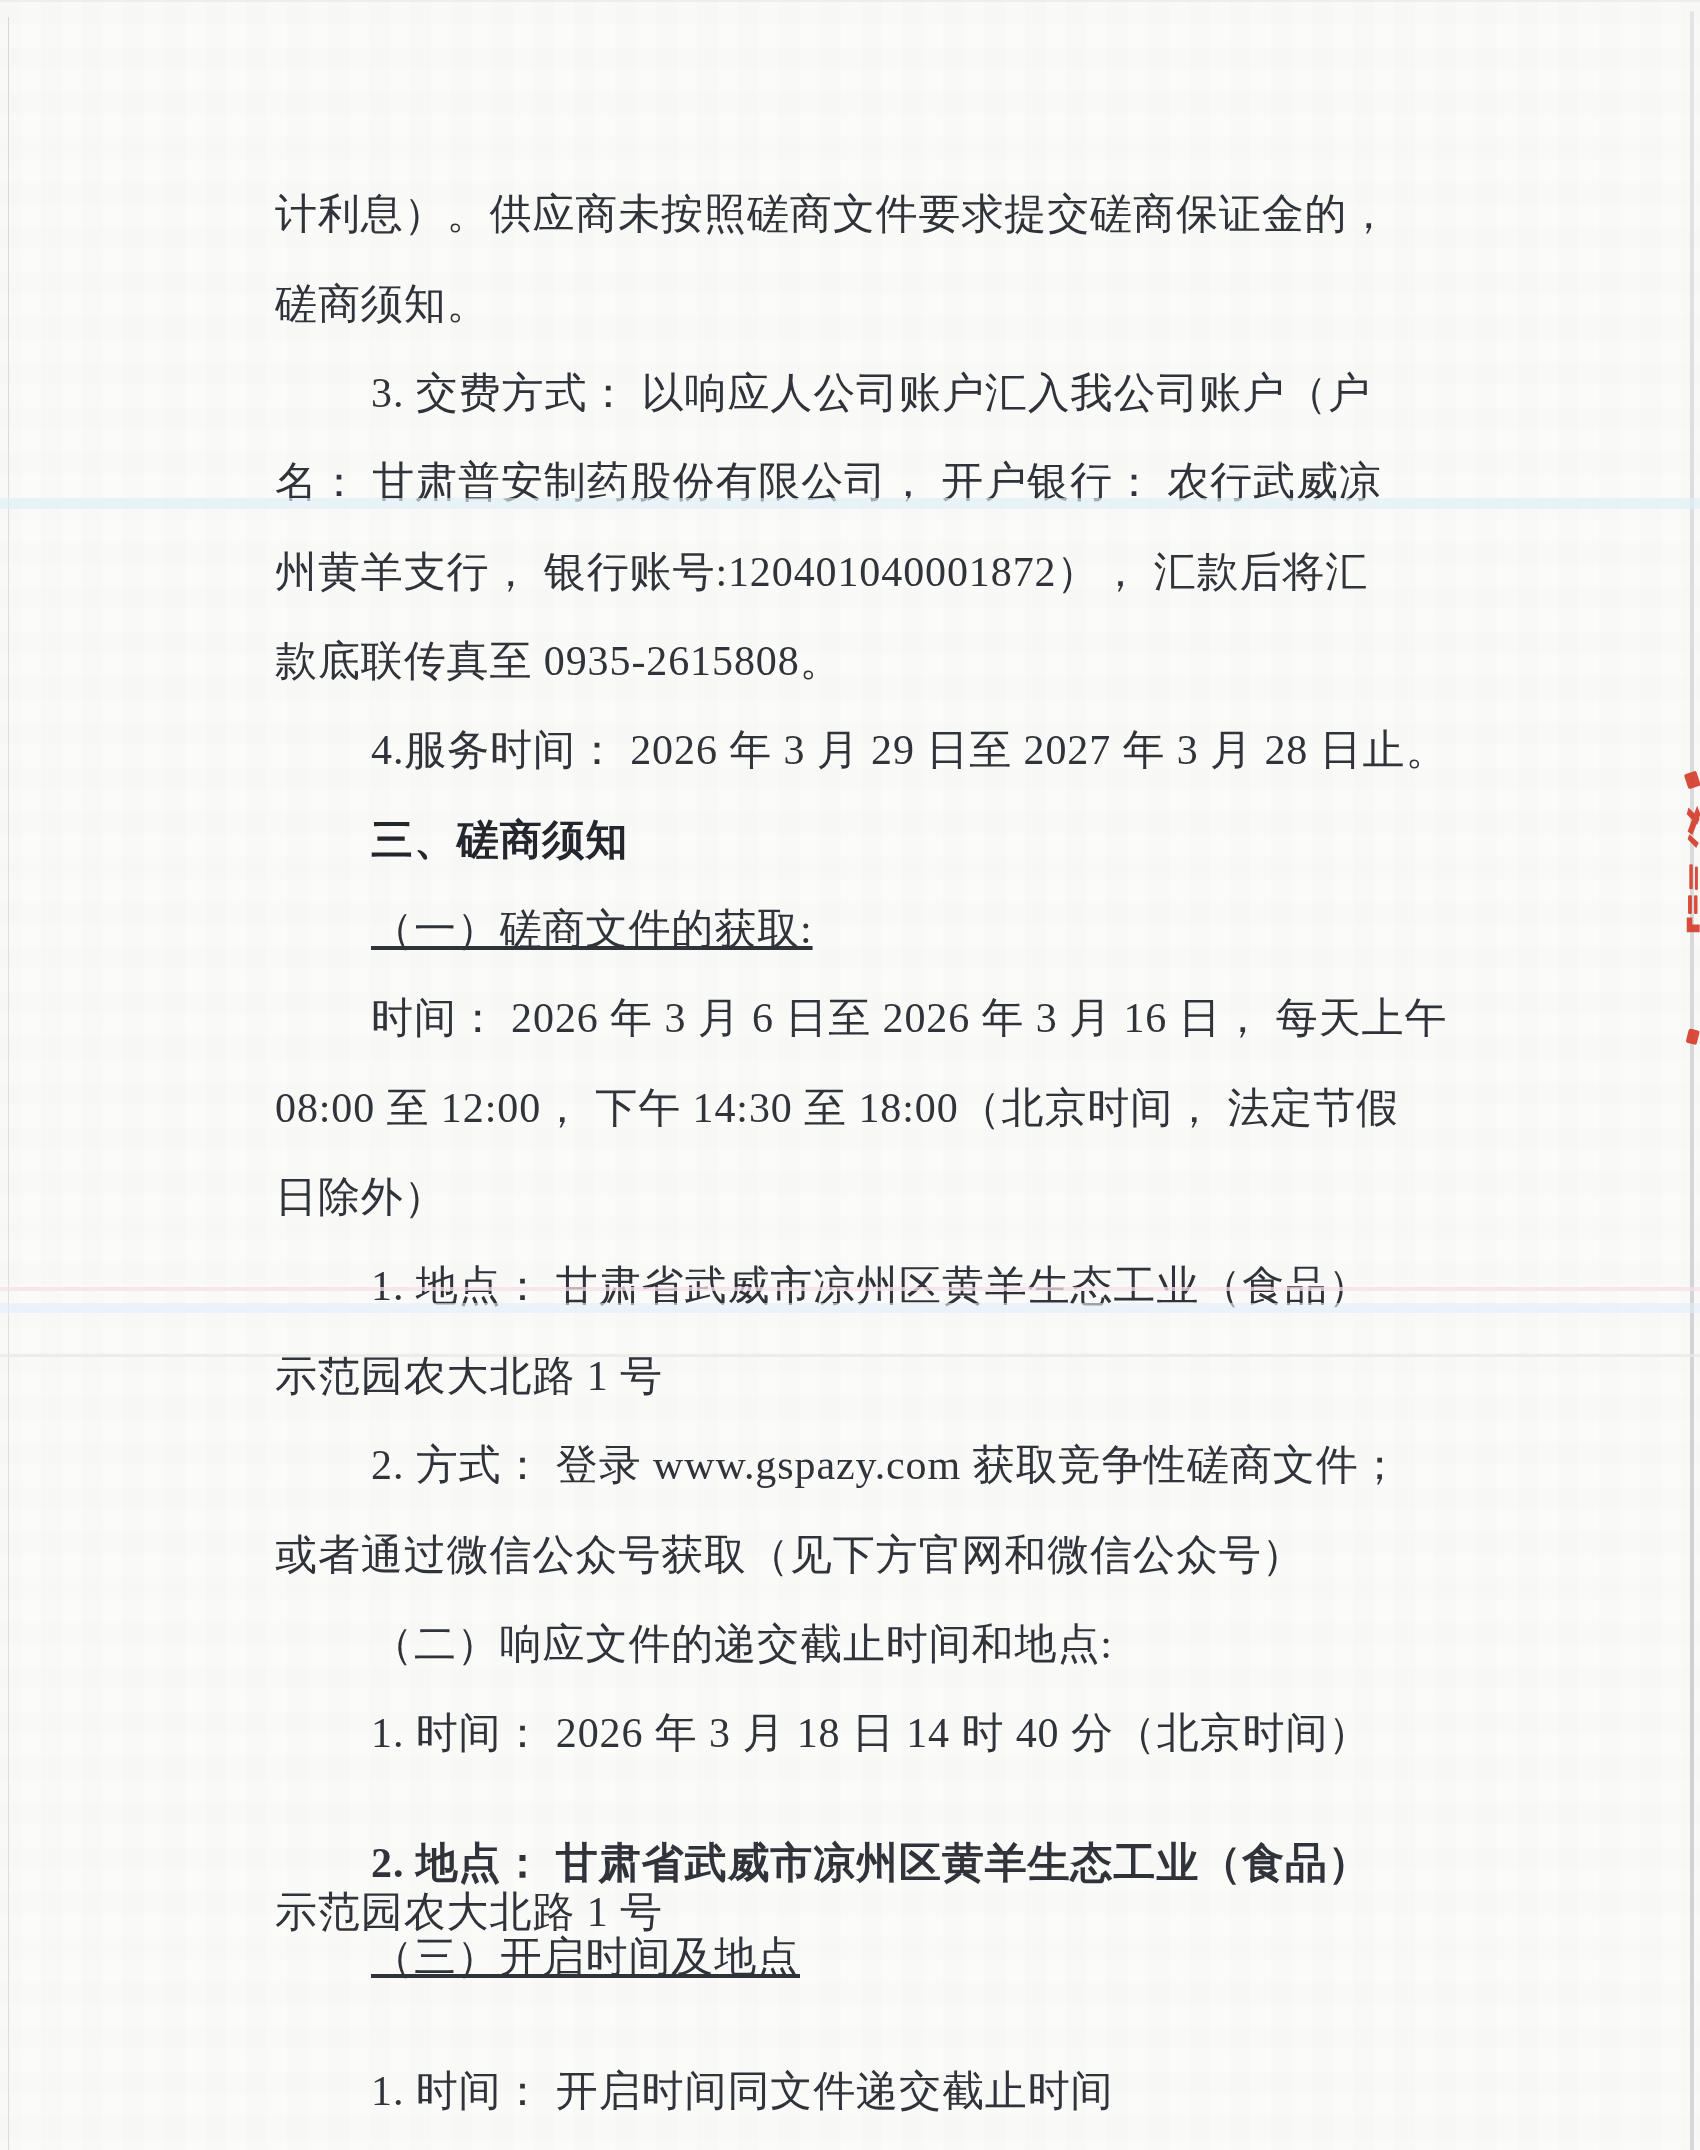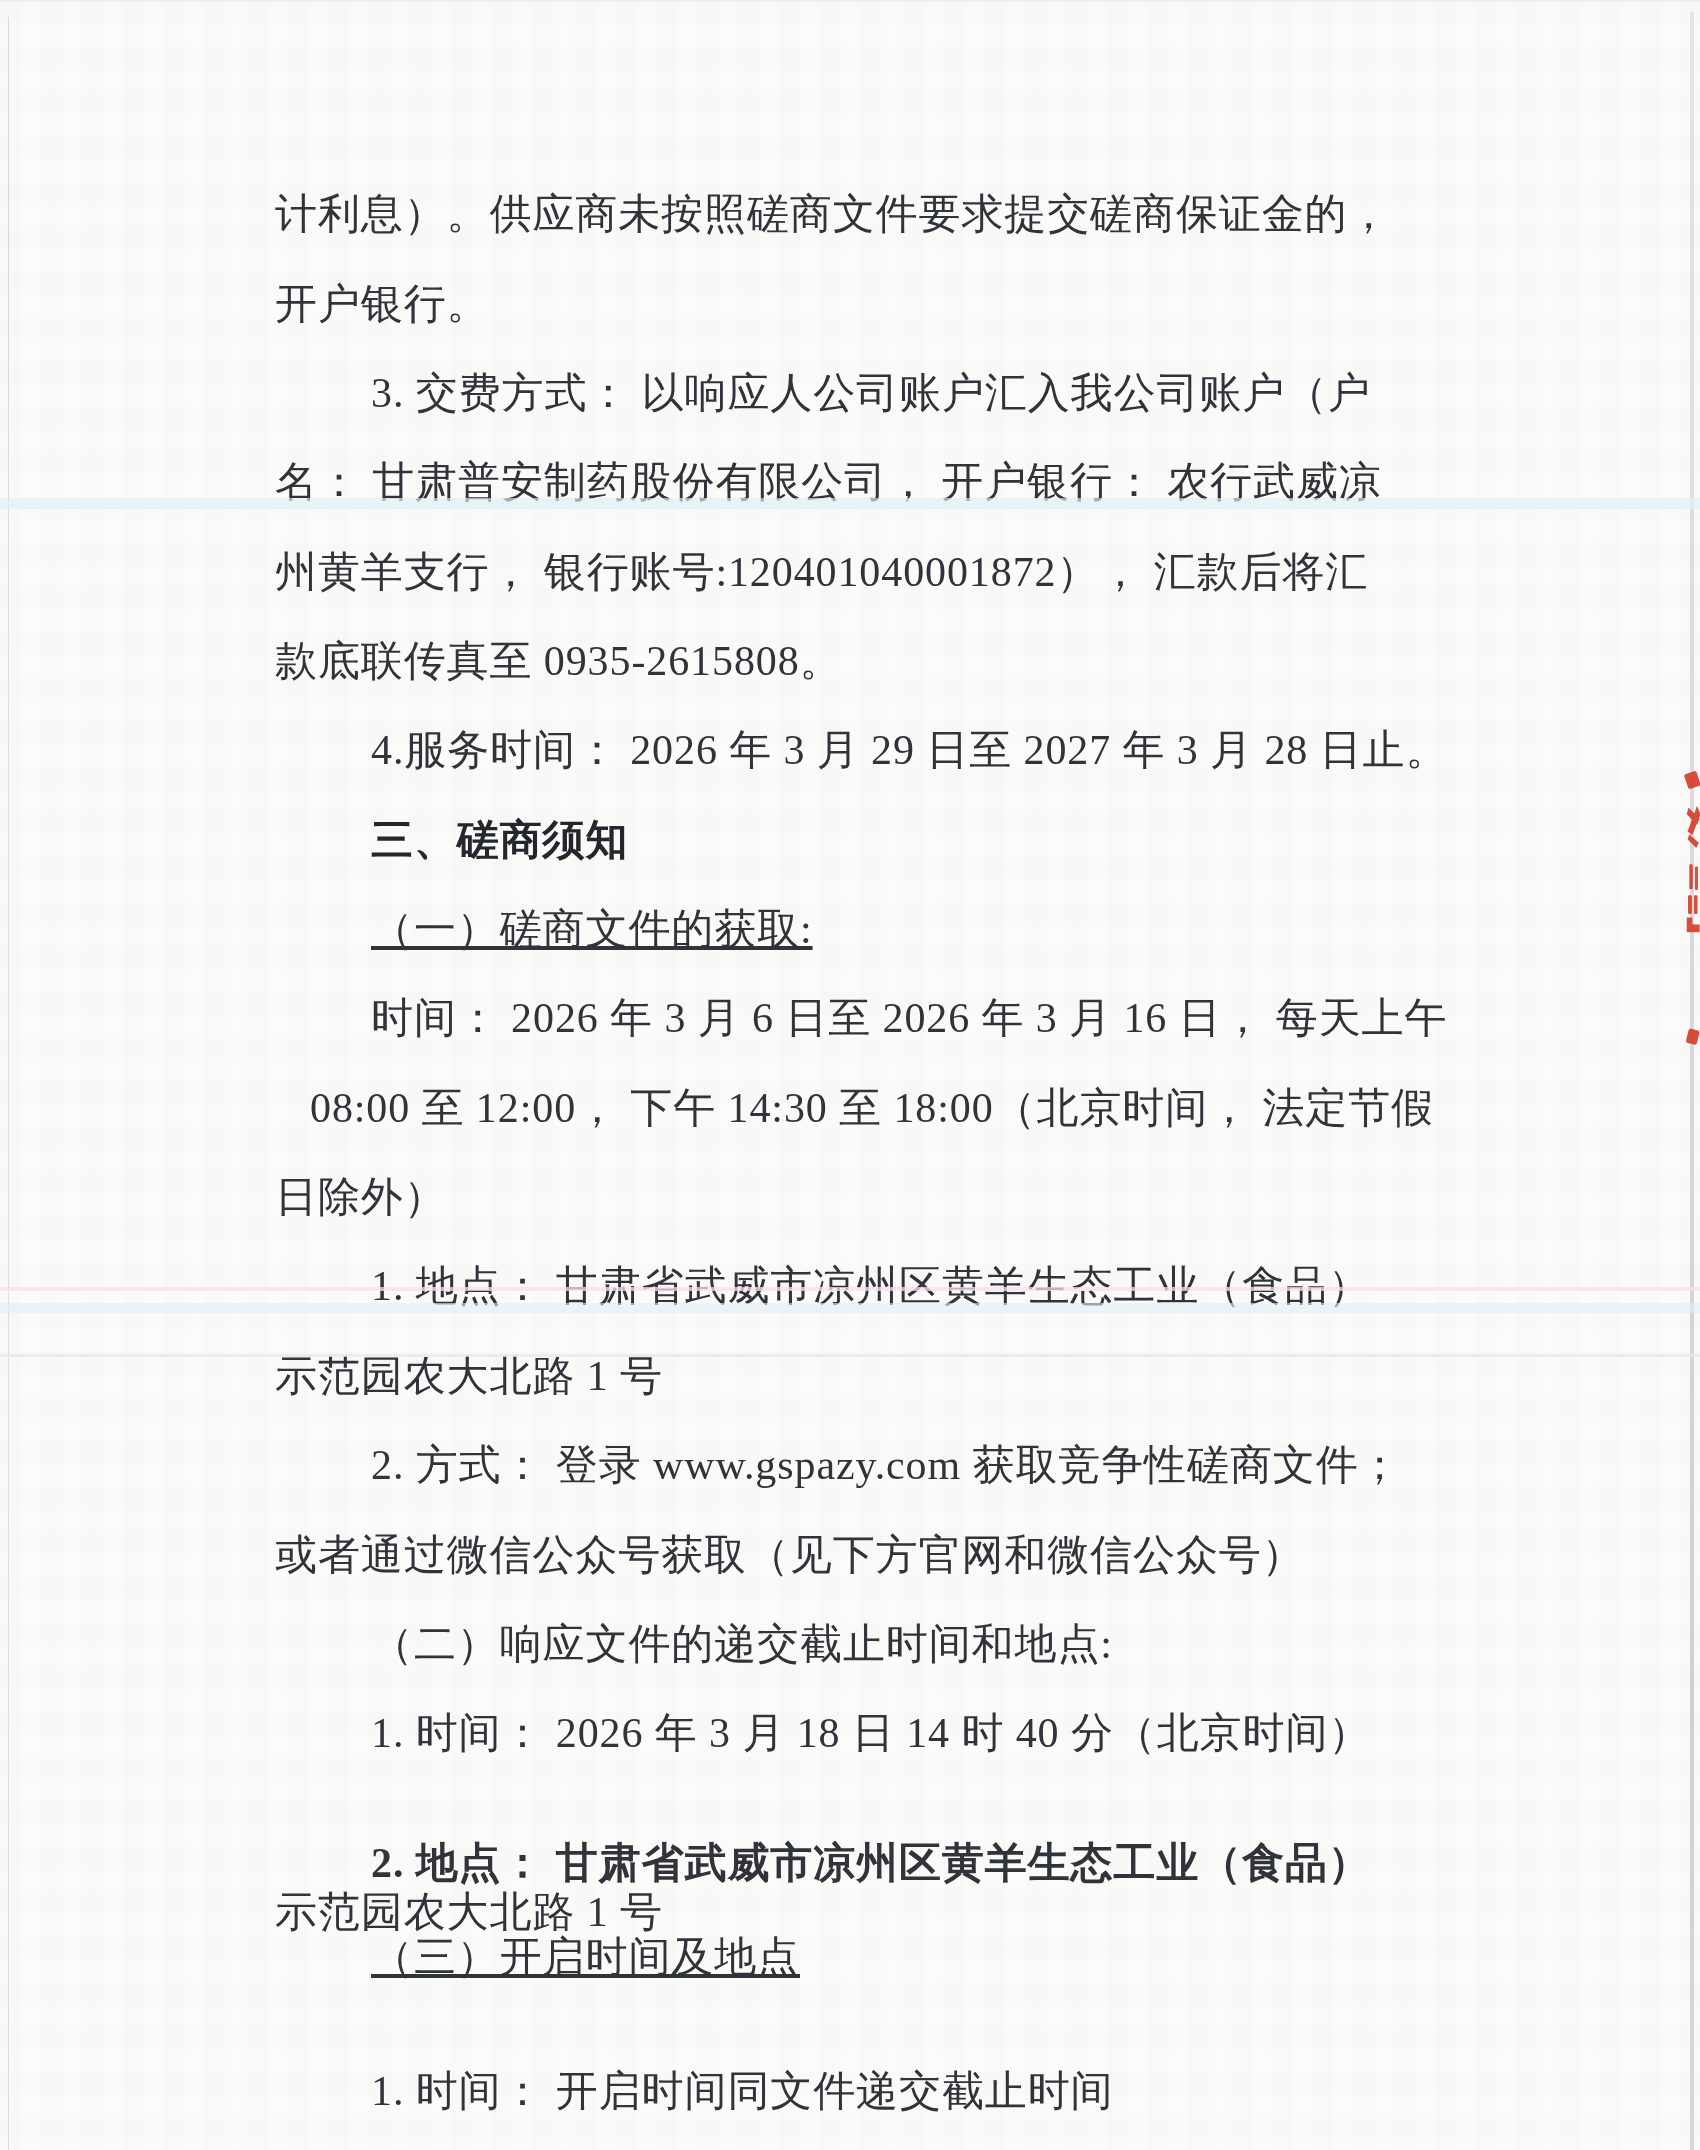--- a/index.html
+++ b/index.html
@@ -58,30 +58,30 @@
 </style>
 </head>
 <body style="--c-text: #30333a; --c-heading_text: #23262c; --c-paper: #fbfbf9; --c-stamp_red: #d6402e; --c-edge_shadow: #d9dbde; --c-band_cyan: #dff0f7; --c-band_pink: #f6dfe9; --c-band_blue: #e3eff9; --c-band_gray: #e9e9e6;">
 
 <div class="noise"></div>
 
 <div style="position:absolute;inset:0;">
 
   <div id="lines">
       <div class="line" style="top: 189px;">计利息）。供应商未按照磋商文件要求提交磋商保证金的，</div>
-      <div class="line" style="top: 279px;">开户银行。</div>
+      <div class="line" style="top: 279px;">磋商须知。</div>
       <div class="line indent" style="top: 368px;">3. 交费方式： 以响应人公司账户汇入我公司账户（户</div>
       <div class="line" style="top: 457px;">名： 甘肃普安制药股份有限公司， 开户银行： 农行武威凉</div>
       <div class="line" style="top: 547px;">州黄羊支行， 银行账号:120401040001872）， 汇款后将汇</div>
       <div class="line" style="top: 636px;">款底联传真至 0935-2615808。</div>
       <div class="line indent" style="top: 725px;">4.服务时间： 2026 年 3 月 29 日至 2027 年 3 月 28 日止。</div>
       <div class="line indent bold" style="top: 815px;">三、磋商须知</div>
       <div class="line indent" style="top: 904px; text-decoration: underline;">（一）磋商文件的获取:</div>
       <div class="line indent" style="top: 993px;">时间： 2026 年 3 月 6 日至 2026 年 3 月 16 日， 每天上午</div>
-      <div class="line" style="top: 1083px; margin-left: 35px;">08:00 至 12:00， 下午 14:30 至 18:00（北京时间， 法定节假</div>
+      <div class="line" style="top: 1083px;">08:00 至 12:00， 下午 14:30 至 18:00（北京时间， 法定节假</div>
       <div class="line" style="top: 1172px;">日除外）</div>
       <div class="line indent" style="top: 1261px;">1. 地点： 甘肃省武威市凉州区黄羊生态工业（食品）</div>
       <div class="line" style="top: 1351px;">示范园农大北路 1 号</div>
       <div class="line indent" style="top: 1440px;">2. 方式： 登录 www.gspazy.com 获取竞争性磋商文件；</div>
       <div class="line" style="top: 1530px;">或者通过微信公众号获取（见下方官网和微信公众号）</div>
       <div class="line indent" style="top: 1619px; text-align: center;">（二）响应文件的递交截止时间和地点:</div>
       <div class="line indent" style="top: 1708px;">1. 时间： 2026 年 3 月 18 日 14 时 40 分（北京时间）</div>
       <div class="line indent" style="top: 1838px; font-weight: bold;">2. 地点： 甘肃省武威市凉州区黄羊生态工业（食品）</div>
       <div class="line" style="top: 1887px;">示范园农大北路 1 号</div>
       <div class="line indent" style="top: 1932px; text-decoration: underline;">（三）开启时间及地点</div>

